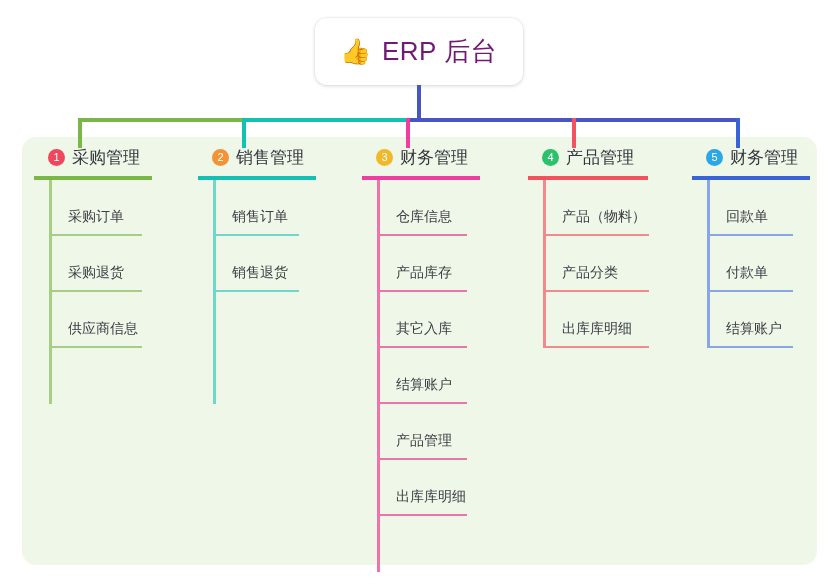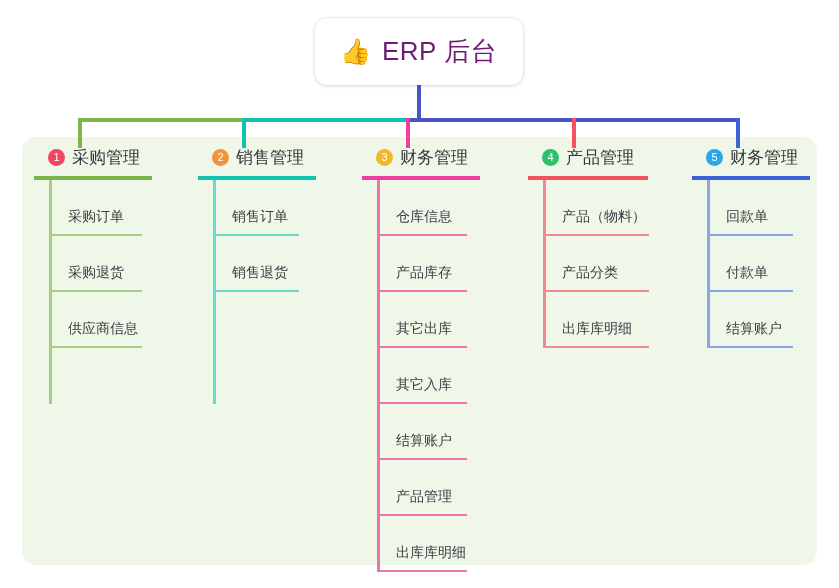--- a/index.html
+++ b/index.html
@@ -220,24 +220,20 @@
           <div class="spine" style="background: rgb(236, 116, 173); height: 392px;"></div>
           <div class="leaf">
             <span class="leaf-text">仓库信息</span>
             <div class="leaf-rule" style="width: 90px; background: rgb(236, 116, 173);"></div>
           </div>
           <div class="leaf">
             <span class="leaf-text">产品库存</span>
             <div class="leaf-rule" style="width: 90px; background: rgb(236, 116, 173);"></div>
           </div>
           <div class="leaf">
-            <span class="leaf-text">其它出库</span>
-            <div class="leaf-rule" style="width: 90px; background: rgb(236, 116, 173);"></div>
-          </div>
-          <div class="leaf">
             <span class="leaf-text">其它入库</span>
             <div class="leaf-rule" style="width: 90px; background: rgb(236, 116, 173);"></div>
           </div>
           <div class="leaf">
             <span class="leaf-text">结算账户</span>
             <div class="leaf-rule" style="width: 90px; background: rgb(236, 116, 173);"></div>
           </div>
           <div class="leaf">
             <span class="leaf-text">产品管理</span>
             <div class="leaf-rule" style="width: 90px; background: rgb(236, 116, 173);"></div>

